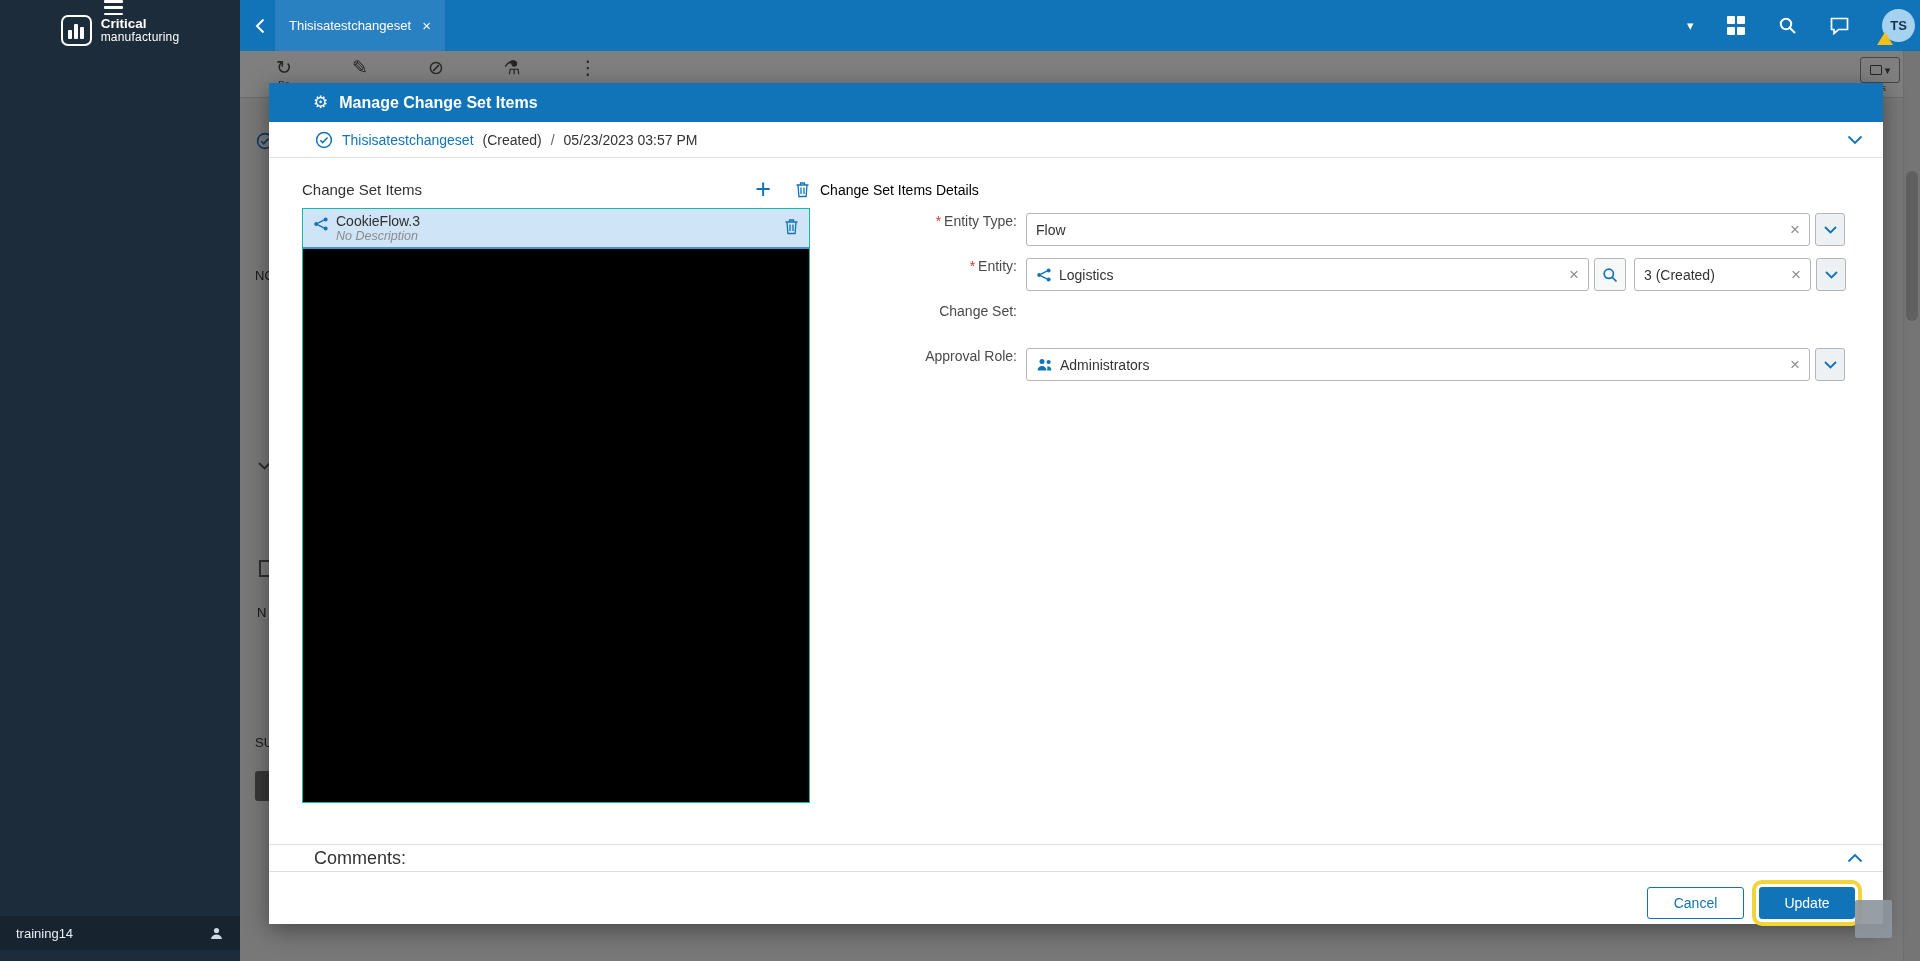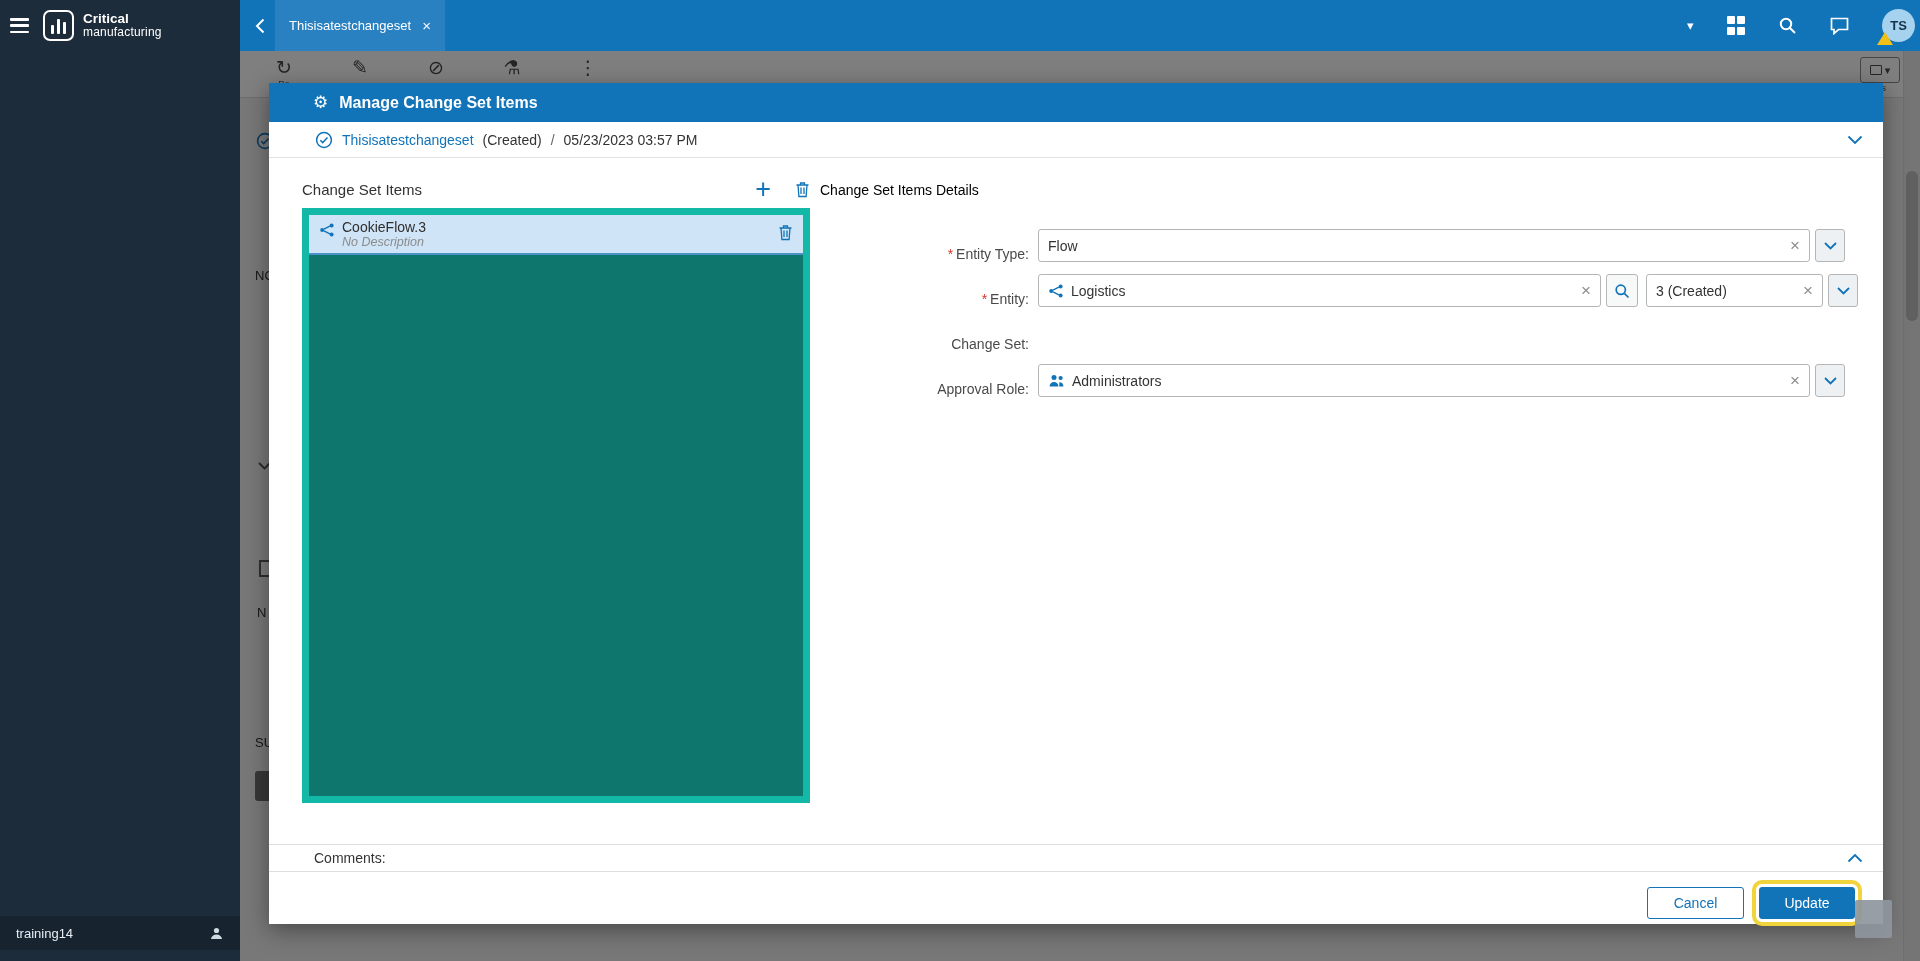--- a/index.html
+++ b/index.html
@@ -16,21 +16,21 @@
   .views-box { width:40px; height:26px; border:1px solid #8a8a8a; border-radius:3px; display:flex; align-items:center; justify-content:center; gap:3px; color:#4a4a4a; font-size:11px; }
   .views-grid { width:12px; height:10px; border:1px solid #4a4a4a; border-radius:1px; display:inline-block; }
   .frag { position:absolute; color:#2f2f2f; font-size:13px; white-space:nowrap; }
   .frag-checkbox { width:17px; height:17px; border:2px solid #5e5e5e; background:#fbfbfb; display:inline-block; }
   .frag-btn { width:30px; height:30px; background:#6f6f6f; border-radius:3px; display:inline-block; }
   .scrollbar { position:absolute; right:0; top:0; bottom:0; width:17px; background:#eaeaea; border-left:1px solid #dcdcdc; }
   .scroll-thumb { position:absolute; left:2px; right:2px; top:120px; height:150px; background:#c0c0c0; border-radius:6px; }
 
   
   .sidebar { position:absolute; left:0; top:0; width:240px; height:961px; background:#1d2c3a; color:#fff; z-index:5; }
-  .sidebar-top { height:51px; display:flex; align-items:center; padding:0 10px; }
+  .sidebar-top { height:51px; display:flex; align-items:center; padding:0 4px;flex-direction:column; }
   .hamburger { width:19px; height:15px; display:flex; flex-direction:column; justify-content:space-between; cursor:pointer; margin-right:14px; }
   .hamburger span { display:block; height:2.5px; background:#fff; border-radius:1px; }
   .logo { display:flex; align-items:center; gap:9px; }
   .logo-mark { width:31px; height:31px; border:2.5px solid #fff; border-radius:7px; display:flex; align-items:flex-end; justify-content:center; gap:2.5px; padding-bottom:5px; }
   .logo-mark i { width:3.5px; background:#fff; border-radius:1px; display:block; }
   .logo-text { line-height:1.05; }
   .logo-bold { display:block; font-size:13.5px; font-weight:bold; }
   .logo-light { display:block; font-size:12px; font-weight:300; letter-spacing:.2px; }
   .nav { margin-top:2px; }
   .nav-item { height:47px; display:flex; align-items:center; padding:0 16px; font-size:15px; cursor:pointer; }
@@ -63,44 +63,44 @@
   .summary-sep { color:#666; }
   .summary-collapse { margin-left:auto; cursor:pointer; display:flex; }
 
   .modal-body { position:absolute; top:75px; left:0; right:0; bottom:80px; }
 
   .items-panel { position:absolute; left:33px; top:18px; width:508px; }
   .items-head { display:flex; align-items:center; height:26px; margin-bottom:6px; }
   .items-title { font-size:15px; color:#333; flex:1; }
   .icon-plus { color:#1173b8; font-size:27px; font-weight:300; line-height:20px; margin-right:24px; cursor:pointer; }
   .icon-btn { cursor:pointer; display:flex; align-items:center; }
-  .items-list { height:595px; background:#0f766e; border:7px solid #14b8a6; }
+  .items-list { height:595px; background:#000000; border:1px solid #14b8a6; }
   .list-item { height:40px; display:flex; align-items:flex-start; padding:5px 10px 0 10px; background:#cfe4f6; border-bottom:2px solid #4b92c8; cursor:pointer; }
   .li-flow { margin-top:2px; display:flex; }
   .li-text { flex:1; margin-left:7px; }
   .li-name { display:block; font-size:14px; color:#2f2f2f; line-height:15px; }
   .li-desc { display:block; font-size:12.5px; font-style:italic; color:#8b8b8b; line-height:15px; }
   .li-trash { margin-top:4px; }
 
   .details-panel { position:absolute; left:551px; top:18px; right:38px; bottom:0; }
   .details-title { position:absolute; top:6px; left:0; font-size:14px; color:#000000; }
-  .form-row { position:absolute; left:12px; right:0; display:flex; align-items:flex-end; height:33px;margin-top:16px; }
+  .form-row { position:absolute; left:0; right:0; display:flex; align-items:flex-start; height:33px; }
   .row-et { top:37px; } .row-en { top:82px; } .row-cs { top:127px; } .row-ar { top:172px; }
   .f-label { width:206px; text-align:right; padding-right:9px; font-size:14px; color:#4a4a4a; white-space:nowrap; flex:none; }
   .req { color:#d9342b; margin-right:3px; }
   .f-input { height:33px; border:1px solid #b5b5b5; border-radius:3px; background:#fff; display:flex; align-items:center; padding:0 9px; font-size:14px; color:#333; gap:7px; }
   .f-input .f-value { flex:1; white-space:nowrap; overflow:hidden; }
   .grow { flex:1; }
   .clear-x { color:#8d8d8d; font-size:17px; line-height:1; cursor:pointer; }
   .dd-btn { width:30px; height:33px; margin-left:5px; background:#eef1f3; border:1px solid #b5b5b5; border-radius:3px; display:flex; align-items:center; justify-content:center; cursor:pointer; flex:none; }
   .search-btn { width:32px; height:33px; margin-left:5px; background:#f7f8f8; border:1px solid #b5b5b5; border-radius:3px; display:flex; align-items:center; justify-content:center; cursor:pointer; flex:none; }
   .w-entity { width:563px; flex:none; }
   .w-version { width:177px; flex:none; margin-left:8px; }
 
-  .modal-comments { position:absolute; left:0; right:0; bottom:52px; height:28px; border-top:1px solid #dedede; border-bottom:1px solid #dedede; display:flex; align-items:center; padding:0 20px 0 45px; font-size:14px; color:#333;gap:20px; }
+  .modal-comments { position:absolute; left:0; right:0; bottom:52px; height:28px; border-top:1px solid #dedede; border-bottom:1px solid #dedede; display:flex; align-items:center; padding:0 20px 0 45px; font-size:18px; color:#333;gap:20px; }
   .comments-collapse { margin-left:auto; cursor:pointer; display:flex; }
   .modal-footer { position:absolute; left:0; right:0; bottom:0; height:52px; display:flex; align-items:flex-end; justify-content:flex-end; gap:15px; padding:0 28px 5px 0; }
   .btn { height:32px; border-radius:3px; font-size:14px; display:flex; align-items:center; justify-content:center; cursor:pointer; font-family:inherit; }
   .btn-cancel { width:97px; background:#fff; border:1px solid #1173b8; color:#1173b8; }
   .btn-update { width:96px; background:#1173b8; border:1px solid #1173b8; color:#fff; outline:4px solid #f1d33c; outline-offset:3px; }
 
   .cursor-marker { position:absolute; left:1855px; top:900px; width:37px; height:38px; background:#8f969d; opacity:.92; border-radius:2px; z-index:40; }
 </style>
 </head>
 <body>

